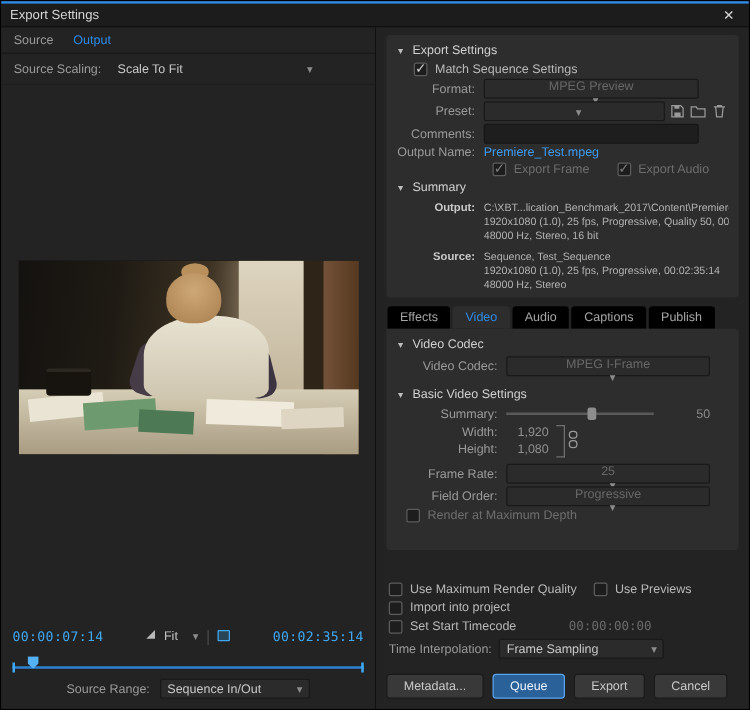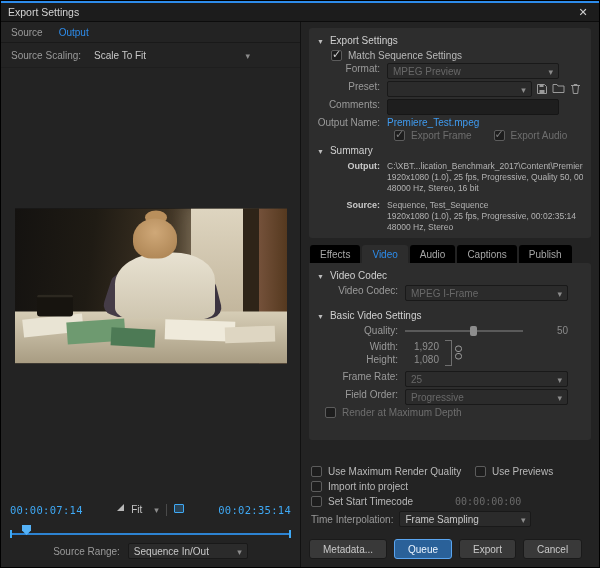--- a/index.html
+++ b/index.html
@@ -56,35 +56,35 @@
   .timeline { height: 15px; flex: none; position: relative; margin: 0 9px; }
   .tl-track { position: absolute; left: 0; right: 0; top: 8px; height: 2px; background: #2d83d2; }
   .tl-track::before, .tl-track::after { content: ""; position: absolute; top: -3px; width: 2px; height: 8px; background: #3fa9f5; }
   .tl-track::before { left: 0; } .tl-track::after { right: 0; }
   .playhead { position: absolute; left: 12px; top: 0; width: 9px; height: 10px; background: #55b2f7; clip-path: polygon(0 0,100% 0,100% 55%,50% 100%,0 55%); }
   .source-range-row { height: 27px; flex: none; display: flex; align-items: center; justify-content: center; gap: 8px; padding-bottom: 5px; }
 
   
   .dd { display: inline-flex; align-items: center; justify-content: space-between; background: #2b2b2b; border: 1px solid #191919; border-radius: 2px; height: 16px; padding: 0 5px; color: #c8c8c8; cursor: default; }
   .dd.flat { background: transparent; border-color: transparent; }
-  .dd.disabled { color: #686868; }
+  .dd.disabled { color: #686868; flex-direction: column; }
   .arrow::after { content: "▾"; color: #8c8c8c; font-size: 9px; margin-left: 7px; }
   .disc { display: inline-block; }
   .disc::after { content: "▼"; font-size: 7px; color: #bdbdbd; }
   .txt-input { background: #1e1e1e; border: 1px solid #161616; border-radius: 2px; height: 16px; color: #c8c8c8; font-family: "Liberation Sans", sans-serif; font-size: 10px; padding: 0 4px; }
   .cb { width: 11px; height: 11px; flex: none; background: #1d1d1d; border: 1px solid #5c5c5c; border-radius: 2px; position: relative; }
   .cb.checked::after { content: "✓"; position: absolute; top: -3px; left: 0px; font-size: 11px; color: #d0d0d0; }
   .cb.checked.dim::after { color: #7d7d7d; }
   .dim-label { color: #6e6e6e; }
 
   
   .right { flex: 1; min-width: 0; display: flex; flex-direction: column; padding: 6px 8px 8px 8px; background: #232323; }
   .group { background: #2d2d2d; border-radius: 3px; padding: 5px 8px; }
   .group-header { display: flex; align-items: center; gap: 6px; color: #d0d0d0; height: 15px; }
-  .frow { display: flex; align-items: flex-start; margin: 2px 0; }
+  .frow { display: flex; align-items: center; margin: 2px 0; }
   .flabel { width: 70px; flex: none; text-align: right; padding-right: 7px; color: #9a9a9a; }
   .icon-btn { width: 17px; height: 15px; display: inline-flex; align-items: center; justify-content: center; margin-left: 3px; }
   .sum-block { display: flex; margin-top: 3px; }
   .sum-label { color: #c9c9c9; font-weight: bold; font-size: 9px; }
   .sum-lines { flex: 1; min-width: 0; font-size: 8.5px; line-height: 11px; color: #b2b2b2; white-space: nowrap; overflow: hidden; }
   .link-text { color: #3f9bf0; }
 
   .tabs { display: flex; gap: 2px; margin-top: 7px; padding-left: 1px; }
   .tab { background: #000000; color: #a6a6a6; padding: 4px 10px 3px 10px; border-radius: 3px 3px 0 0; cursor: default; }
   .tab.active { background: #2d2d2d; color: #2d8ceb; }
@@ -299,21 +299,21 @@
             <span class="arrow"></span>
           </span>
         </div>
 
         <div class="group-header" style="margin-top:7px">
           <span class="disc"></span>
           <span>Basic Video Settings</span>
         </div>
 
         <div class="frow">
-          <span class="flabel">Quality:</span>
+          <span class="flabel">Summary:</span>
           <span class="slider">
             <span class="slider-track"></span>
             <span class="slider-handle"></span>
           </span>
           <span class="slider-value">50</span>
         </div>
 
         <div class="dim-wrap">
           <div>
             <div class="frow">

